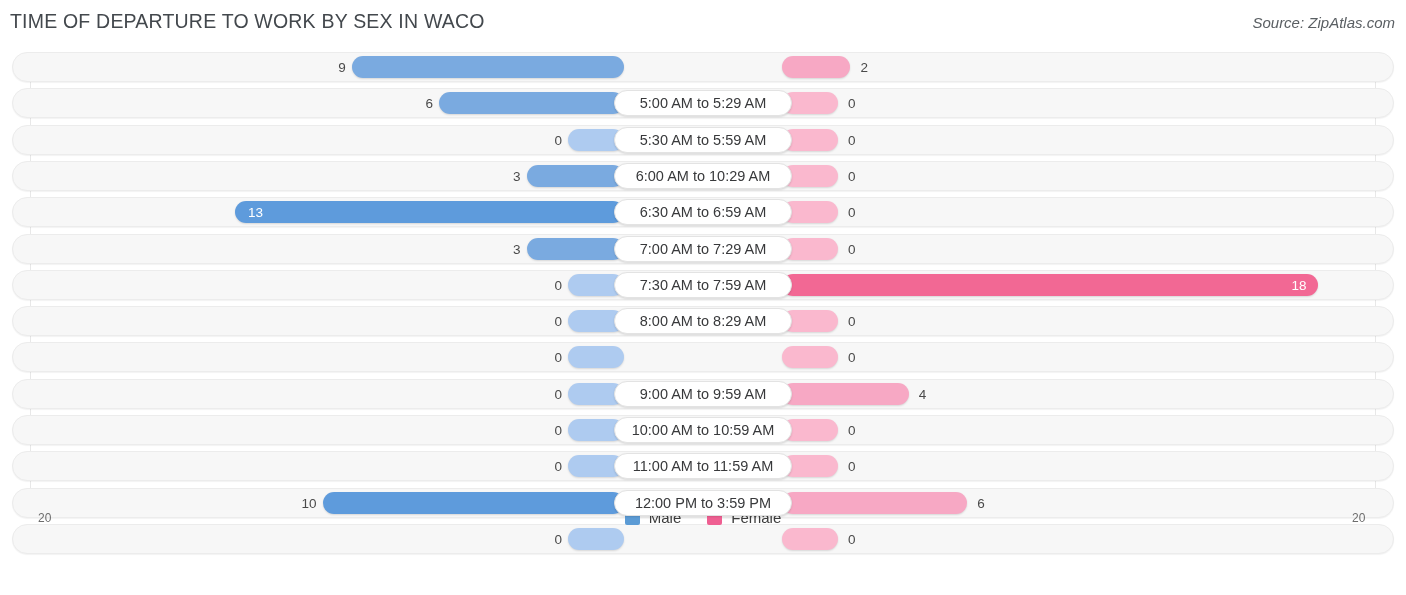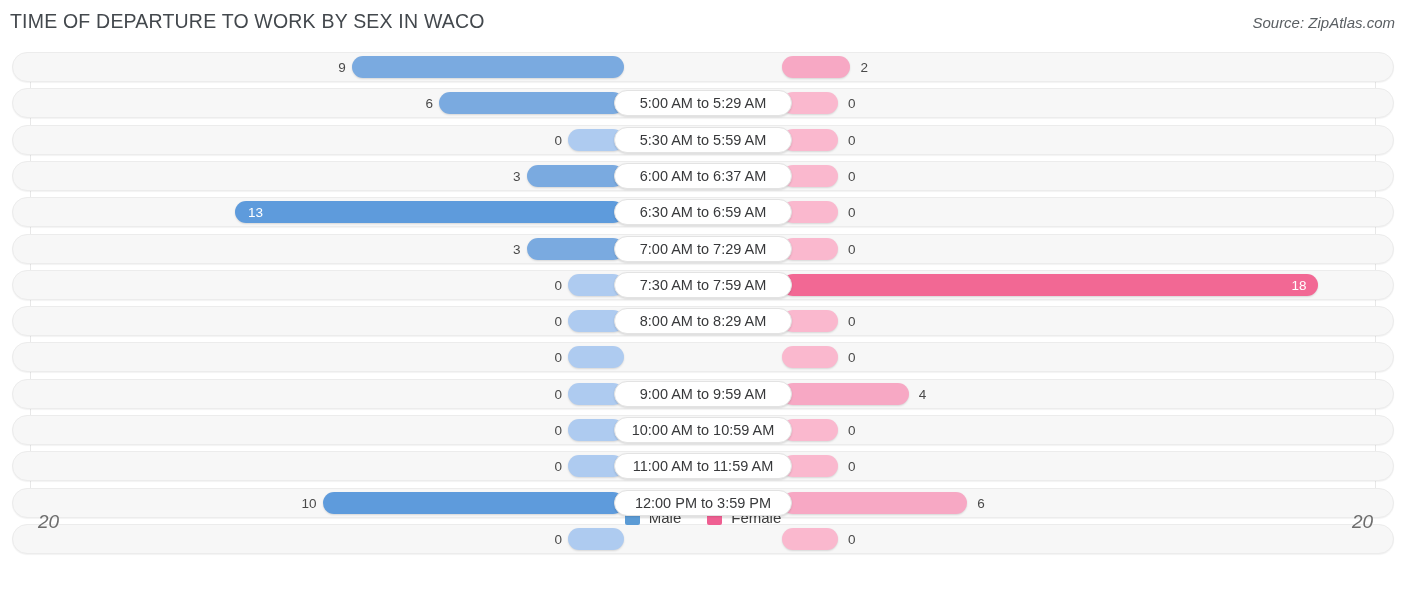--- a/index.html
+++ b/index.html
@@ -66,21 +66,21 @@
     border-radius:13px;
     font-size:14.5px; color:#38393b;
     text-align:center; white-space:nowrap;
     box-shadow:0 1px 2px rgba(0,0,0,.12);
     z-index:5;
   }
 
   
   #axis-left, #axis-right {
     position:absolute; top:511px;
-    font-size:19px; color:#6d6d6d;font-style:italic;
+    font-size:12px; color:#6d6d6d;
   }
   #axis-left  { left:38px; }
   #axis-right { left:1352px; }
 
   #legend {
     position:absolute; top:509px; left:0; width:1406px;
     display:flex; justify-content:center; align-items:center; gap:26px;
   }
   .legend-item { display:flex; align-items:center; gap:9px; }
   .legend-swatch { width:15px; height:15px; border-radius:2px; }
@@ -120,21 +120,21 @@
         <div class="val" style="left: 835px;">0</div>
         <div class="cat-pill" style="left: 601px; width: 178px;">5:30 AM to 5:59 AM</div>
       </div>
     </div>
     <div class="row" style="top: 108.9px;">
       <div class="row-inner">
         <div class="bar male" style="left: 513.55px; width: 97.45px; background: rgb(122, 170, 224);"></div>
         <div class="val" style="left: 491.55px; width: 16px; text-align: right;">3</div>
         <div class="bar female" style="left: 769px; width: 56px; background: rgb(250, 184, 206);"></div>
         <div class="val" style="left: 835px;">0</div>
-        <div class="cat-pill" style="left: 601px; width: 178px;">6:00 AM to 6:37 AM</div>
+        <div class="cat-pill" style="left: 601px; width: 178px;">6:00 AM to 10:29 AM</div>
       </div>
     </div>
     <div class="row" style="top: 145.2px;">
       <div class="row-inner">
         <div class="bar male" style="left: 222.05px; width: 388.95px; background: rgb(94, 155, 220);"></div>
         <div class="val inside" style="left: 235.05px;">13</div>
         <div class="bar female" style="left: 769px; width: 56px; background: rgb(250, 184, 206);"></div>
         <div class="val" style="left: 835px;">0</div>
         <div class="cat-pill" style="left: 601px; width: 178px;">6:30 AM to 6:59 AM</div>
       </div>

